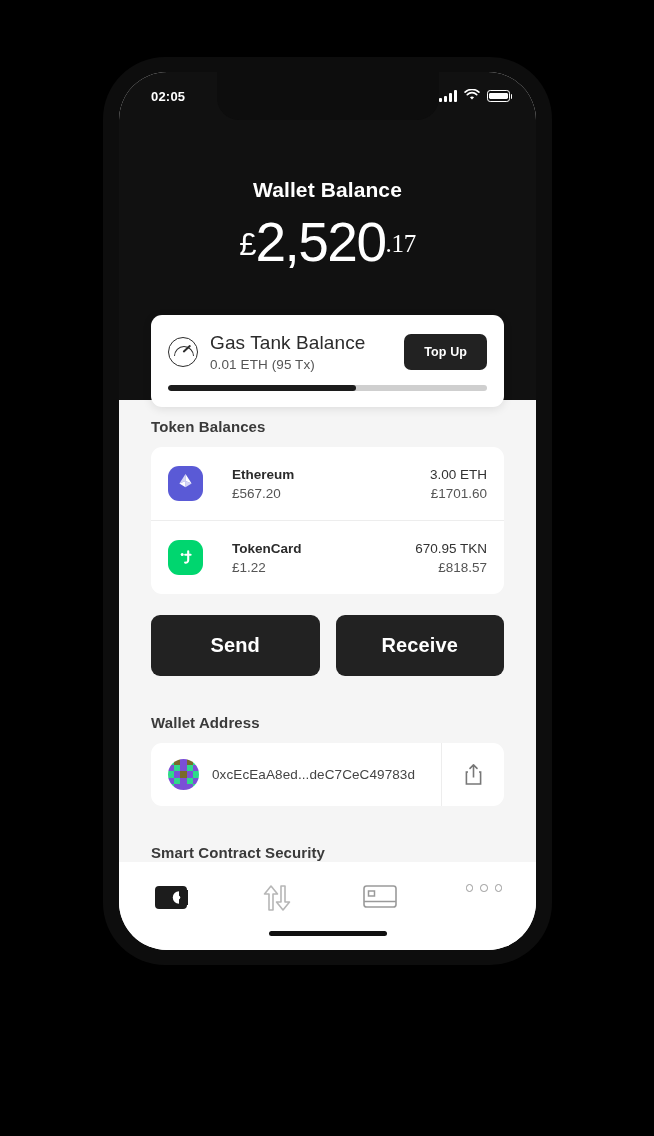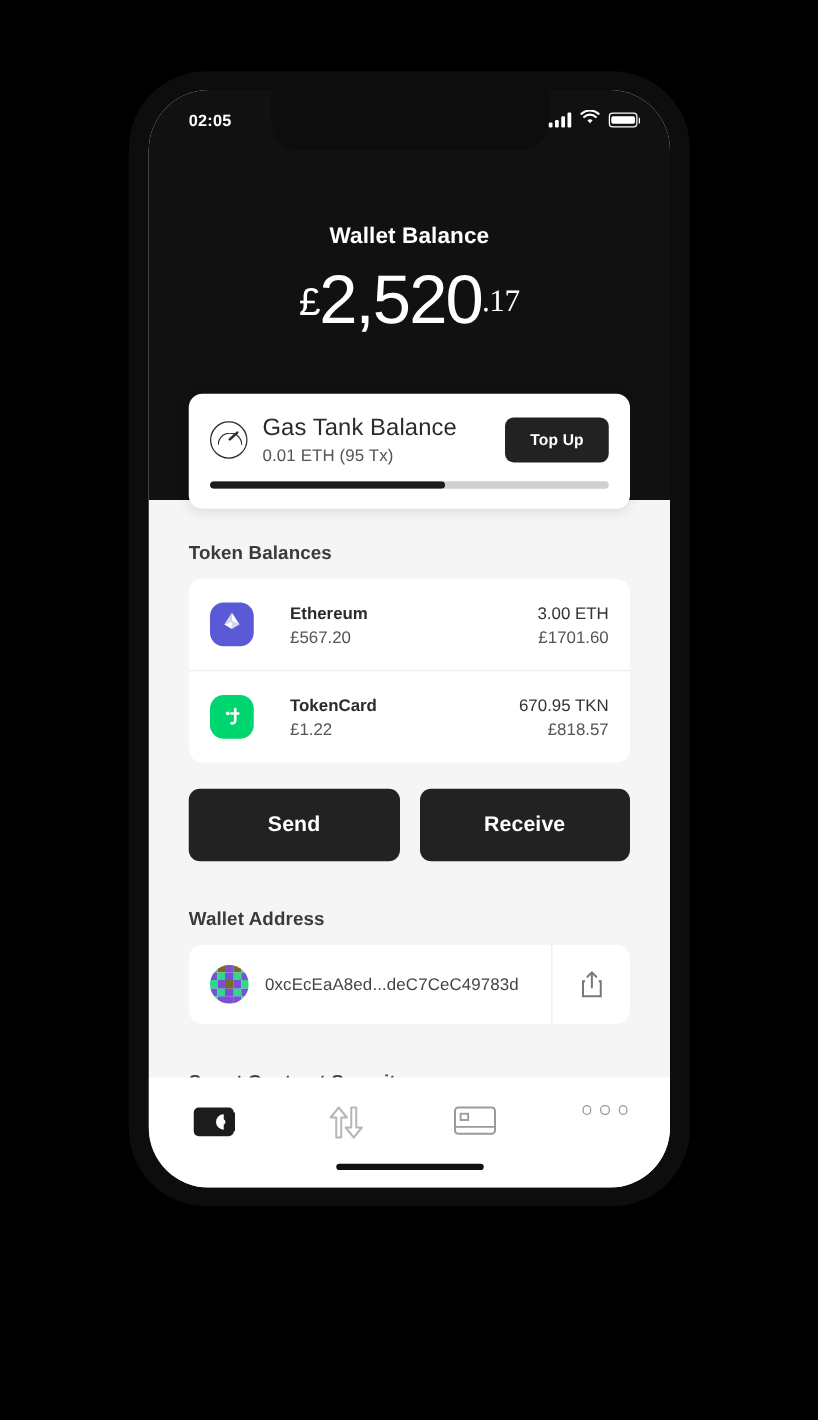--- a/index.html
+++ b/index.html
@@ -58,21 +58,21 @@
     position:relative; padding:1.3px;
   }
   .batt::after{
     content:""; position:absolute; right:-3.4px; top:3px;
     width:1.9px; height:5px; background:#fff; border-radius:0 1.5px 1.5px 0;
   }
   .batt span{ display:block; width:100%; height:100%; background:#fff; border-radius:1.4px; }
 
   
   .balance-wrap{ position:absolute; top:0; left:0; width:100%; text-align:center; padding-top:106px; z-index:2; }
-  .balance-label{ color:#fff; font-size:18px; font-weight:bold; letter-spacing:.1px; }
+  .balance-label{ color:#fff; font-size:21px; font-weight:bold; letter-spacing:.1px; }
   .balance-amount{
     color:#fff; margin-top:13px;
     font-weight:300; line-height:1; white-space:nowrap;
   }
   .balance-amount .cur{ font-size:31px; letter-spacing:-1px; vertical-align:6px; }
   .balance-amount .whole{ font-size:55px; letter-spacing:-1.5px; }
   .balance-amount .dec{ font-size:25px; letter-spacing:-.3px; vertical-align:9px;font-family:Liberation Serif, serif; }
 
   
   .gas-card{
@@ -104,21 +104,21 @@
     background:#222; color:#fff; border:none; border-radius:7px;
     padding:11px 20px; font-size:12.5px; font-weight:bold;
     font-family:inherit; cursor:pointer; letter-spacing:.1px;
   }
   .gas-track{
     margin-top:13px; height:6px; background:#cfcfcf; border-radius:3px; overflow:hidden;
   }
   .gas-fill{ height:100%; background:#1c1c1c; border-radius:3px; }
 
   
-  .content{ position:absolute; left:0; top:324px; width:100%; padding:0 32px; }
+  .content{ position:absolute; left:0; top:308px; width:100%; padding:0 32px; }
   .section-title{
     font-size:15px; font-weight:bold; color:#3a3a3a;
     margin:38px 0 12px 0; letter-spacing:.1px;
   }
 
   
   .token-card{ background:#fff; border-radius:11px; overflow:hidden; }
   .token-row{ display:flex; align-items:center; padding:19px 17px; }
   .token-row + .token-row{ border-top:1px solid #ededed; }
   .token-icon{
@@ -129,21 +129,21 @@
   .token-name{ font-size:13.5px; font-weight:bold; color:#2b2b2b; }
   .token-price{ font-size:13.5px; color:#555; margin-top:4px; }
   .token-right{ text-align:right; }
   .token-amt{ font-size:13.5px; color:#333; }
   .token-val{ font-size:13.5px; color:#555; margin-top:4px; }
 
   
   .actions{ display:flex; gap:16px; margin-top:21px; }
   .action-btn{
     flex:1 1 0; background:#222; color:#fff; border:none;
-    border-radius:9px; padding:19px 0; font-size:17px; font-weight:bold;
+    border-radius:9px; padding:19px 0; font-size:20px; font-weight:bold;
     font-family:inherit; cursor:pointer; letter-spacing:.1px;
   }
 
   
   .addr-card{ background:#fff; border-radius:11px; display:flex; align-items:stretch; overflow:hidden; }
   .addr-left{ flex:1 1 auto; display:flex; align-items:center; padding:16px 17px; }
   .identicon{
     width:31px; height:31px; border-radius:50%; flex:0 0 auto; overflow:hidden;
     display:grid; grid-template-columns:repeat(5,1fr); grid-template-rows:repeat(5,1fr);
   }

